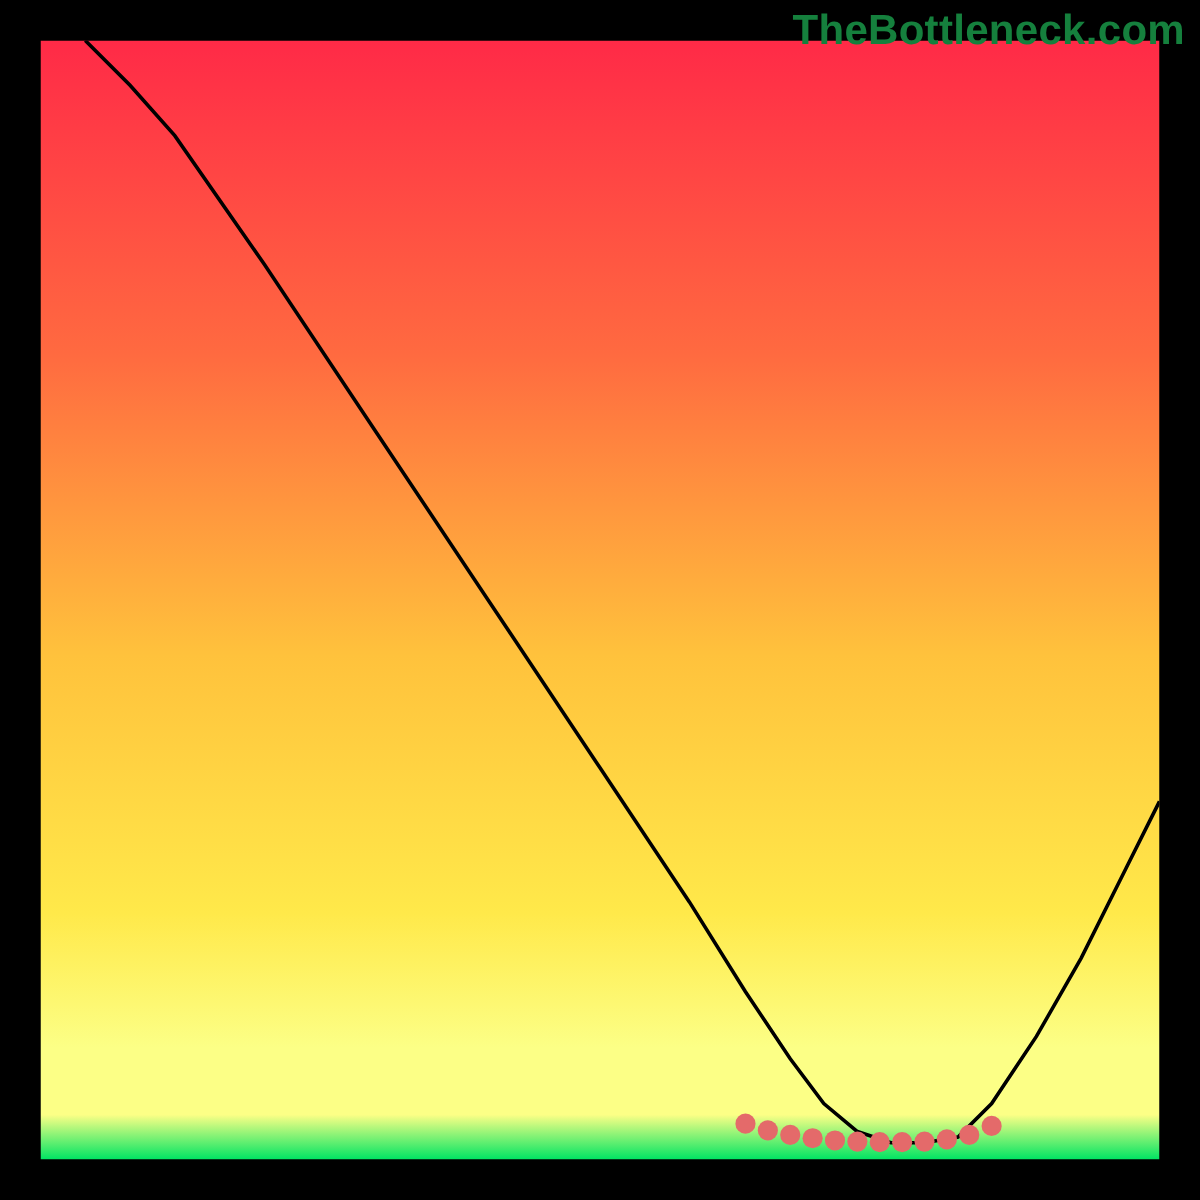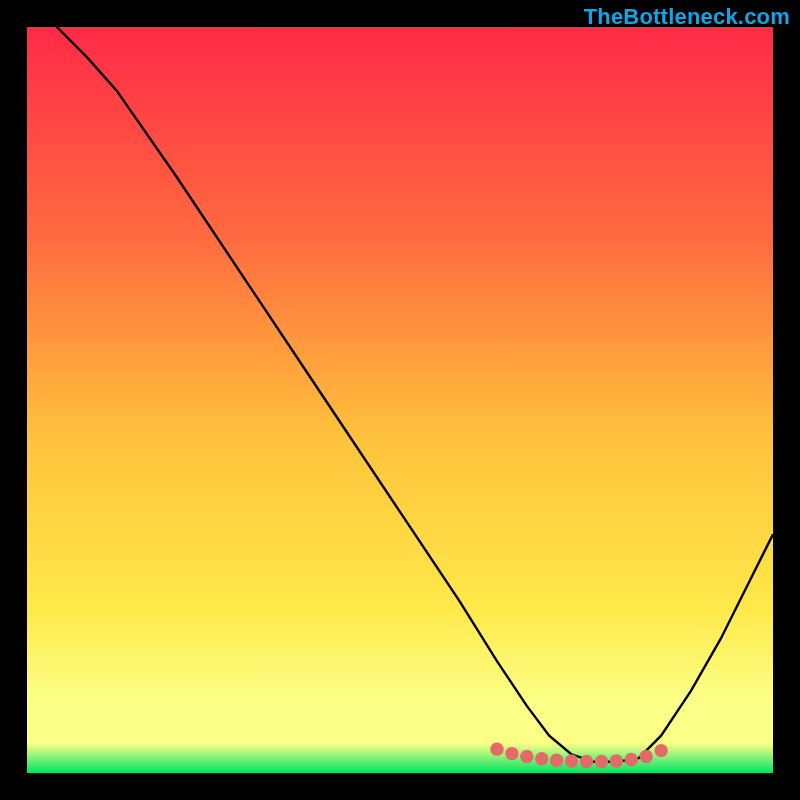--- a/index.html
+++ b/index.html
@@ -14,22 +14,22 @@
   .frame {
     position: relative;
     width: 800px;
     height: 800px;
     background: #000;
   }
   .watermark {
     position: absolute;
     top: 4px;
     right: 10px;
-    color: #0ea5e9;
-    font-size: 22px;
+    color: #15803d;
+    font-size: 28px;
     font-weight: 600;
     letter-spacing: 0.2px;
     z-index: 3;
     pointer-events: none;
   }
   .plot {
     position: absolute;
     left: 27px;
     top: 27px;
     width: 746px;

